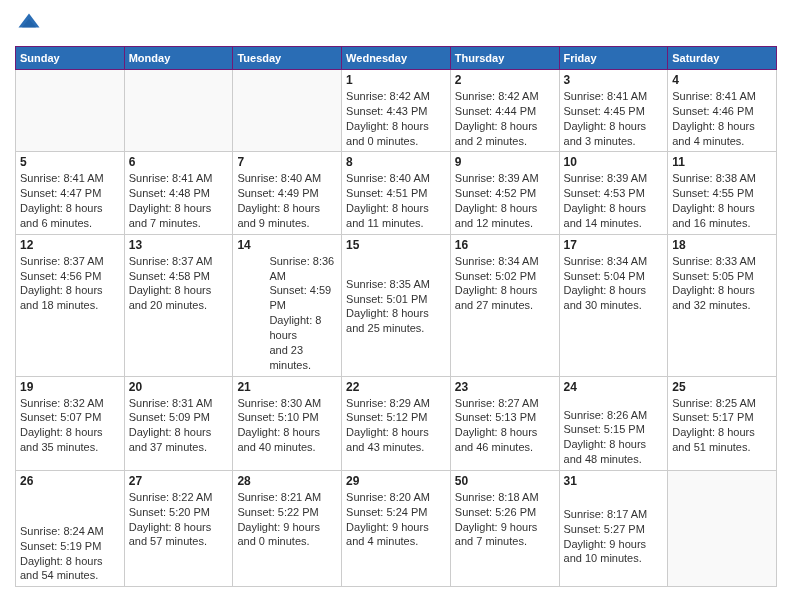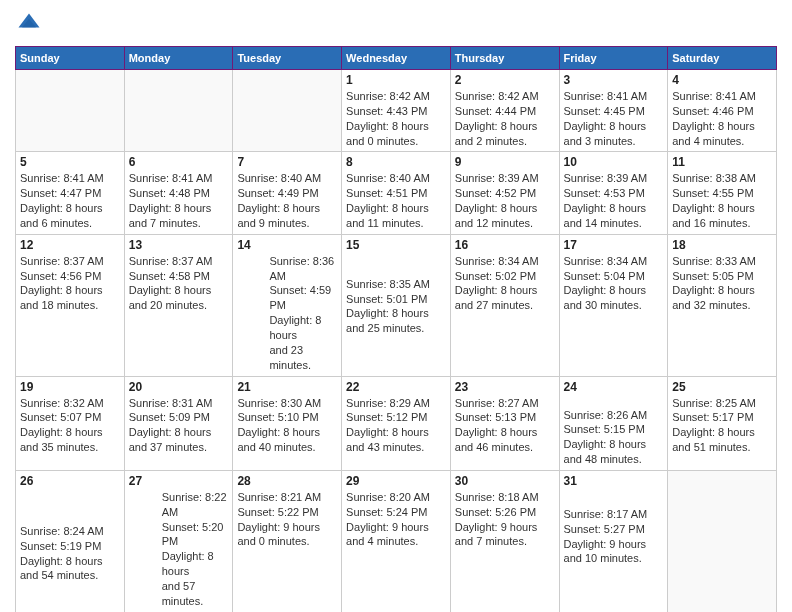--- a/index.html
+++ b/index.html
@@ -311,41 +311,41 @@
         <tr>
           <td>
             <div class="day-num">26</div>
             <div class="cell-info" style="white-space: pre-line; margin-top: 36px;">Sunrise: 8:24 AM
 Sunset: 5:19 PM
 Daylight: 8 hours
 and 54 minutes.</div>
           </td>
           <td>
             <div class="day-num">27</div>
-            <div class="cell-info" style="white-space: pre-line; margin-left: 33px;">Sunrise: 8:22 AM
+            <div class="cell-info" style="white-space: pre-line;">Sunrise: 8:22 AM
 Sunset: 5:20 PM
 Daylight: 8 hours
 and 57 minutes.</div>
           </td>
           <td>
             <div class="day-num">28</div>
             <div class="cell-info" style="white-space: pre-line;">Sunrise: 8:21 AM
 Sunset: 5:22 PM
 Daylight: 9 hours
 and 0 minutes.</div>
           </td>
           <td>
             <div class="day-num">29</div>
             <div class="cell-info" style="white-space: pre-line;">Sunrise: 8:20 AM
 Sunset: 5:24 PM
 Daylight: 9 hours
 and 4 minutes.</div>
           </td>
           <td>
-            <div class="day-num">30</div>
+            <div class="day-num">50</div>
             <div class="cell-info" style="white-space: pre-line;">Sunrise: 8:18 AM
 Sunset: 5:26 PM
 Daylight: 9 hours
 and 7 minutes.</div>
           </td>
           <td>
             <div class="day-num">31</div>
             <div class="cell-info" style="white-space: pre-line; margin-top: 19px;">Sunrise: 8:17 AM
 Sunset: 5:27 PM
 Daylight: 9 hours

